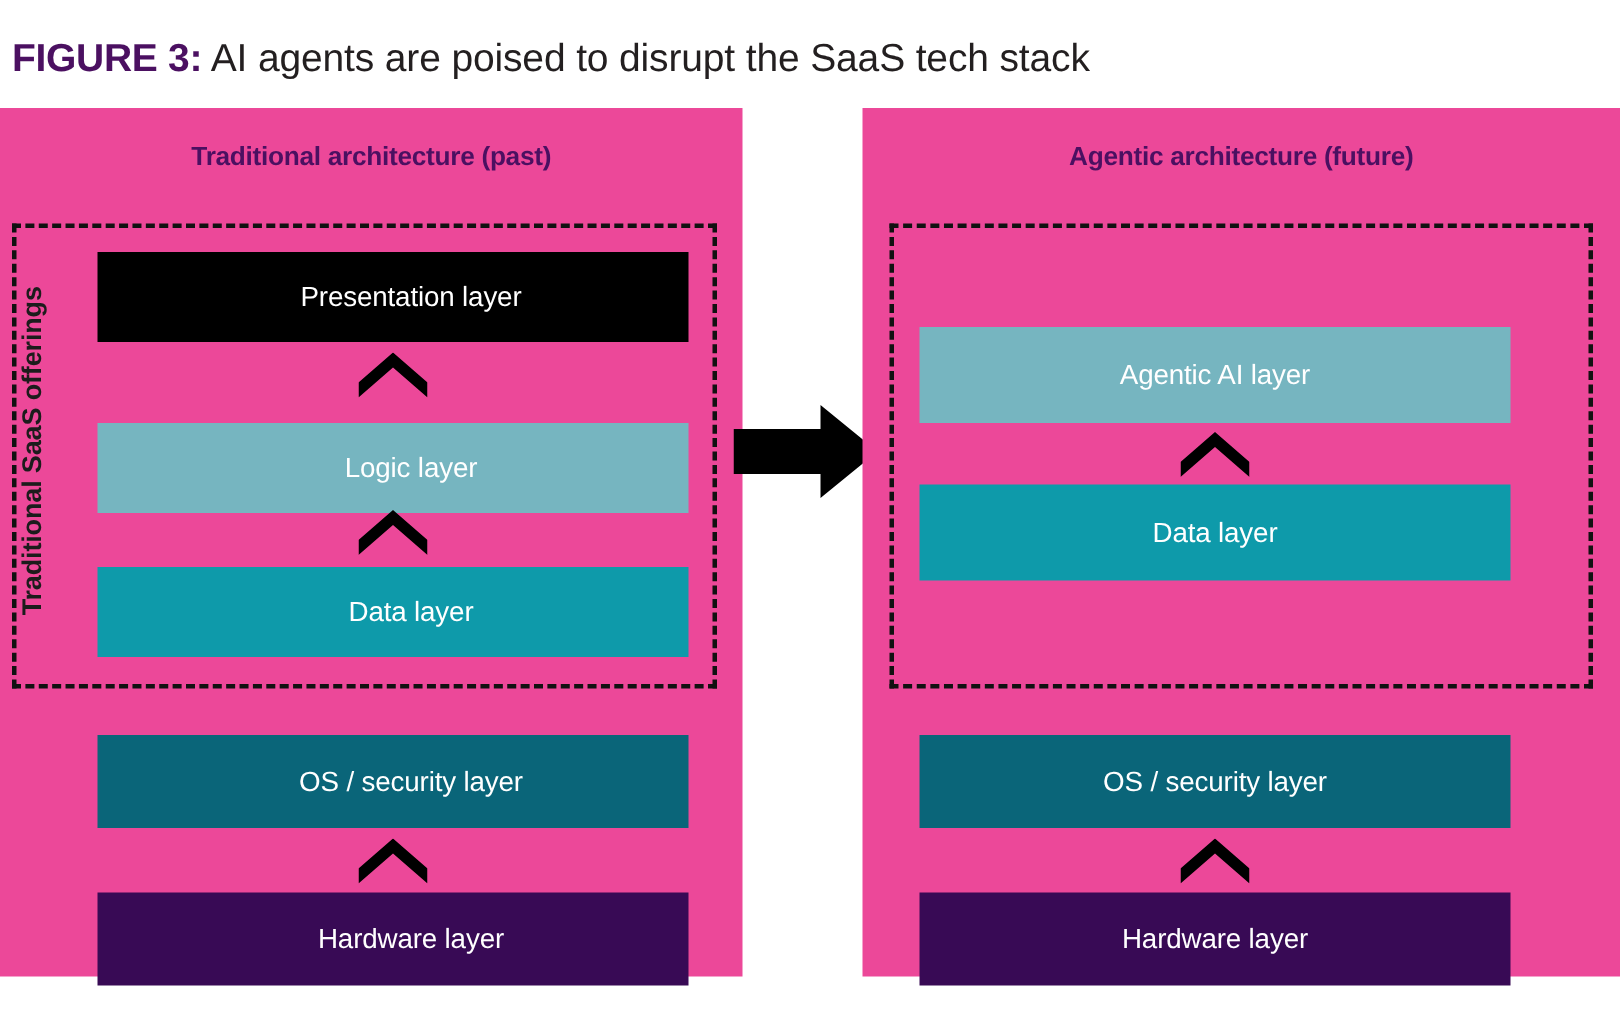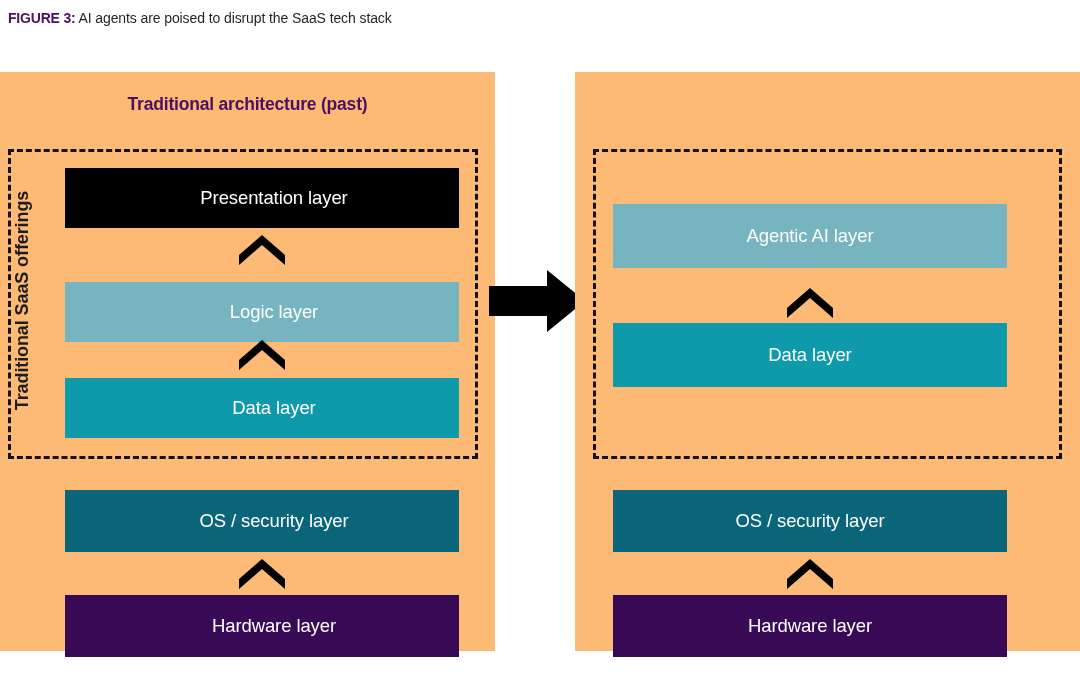--- a/index.html
+++ b/index.html
@@ -12,39 +12,39 @@
     height: 681px;
     font-family: "Liberation Sans", sans-serif;
     position: relative;
     overflow: hidden;
   }
 
   
   #figure-title {
     position: absolute;
     left: 8px;
-    top: 10px;
-    font-size: 14px;
+    top: 23px;
+    font-size: 26px;
     color: #231f20;
     white-space: nowrap;
     letter-spacing: -0.1px;
     text-align: center;
   }
   #figure-title .fig-label {
     font-weight: bold;
     color: #4b1061;
     letter-spacing: -0.2px;
   }
 
   
   .panel {
     position: absolute;
     top: 72px;
     height: 579px;
-    background: #fdba74;
+    background: #ec4899;
   }
   #panel-left  { left: 0px;   width: 495px; }
   #panel-right { left: 575px; width: 505px; }
 
   .panel-title {
     position: absolute;
     top: 22px;
     left: 0;
     width: 100%;
     text-align: center;
@@ -167,24 +167,25 @@
 </div>
 
 <div id="transition-arrow">
   <svg viewBox="0 0 96 62">
     <polygon points="0,16 58,16 58,0 96,31 58,62 58,46 0,46" fill="#000000"></polygon>
   </svg>
 </div>
 
 <div class="panel" id="panel-right">
 
+  <div class="panel-title">Agentic architecture (future)</div>
 
   <div class="dashed-box" id="dashed-right"></div>
 
-  <div class="layer-box" style="left:38px;width:394px;top:132px;height:64px;background:#76b5c0;">
+  <div class="layer-box" style="left:38px;width:394px;top:146px;height:64px;background:#76b5c0;">
     <span>Agentic AI layer</span>
   </div>
 
   <div class="chevron" style="left:212px;top:216px;">
     <svg viewBox="0 0 46 30">
         <polygon points="23,0 46,20 46,30 23,10 0,30 0,20" fill="#000000"></polygon>
       </svg>
   </div>
 
   <div class="layer-box" style="left:38px;width:394px;top:251px;height:64px;background:#0e9aaa;">

